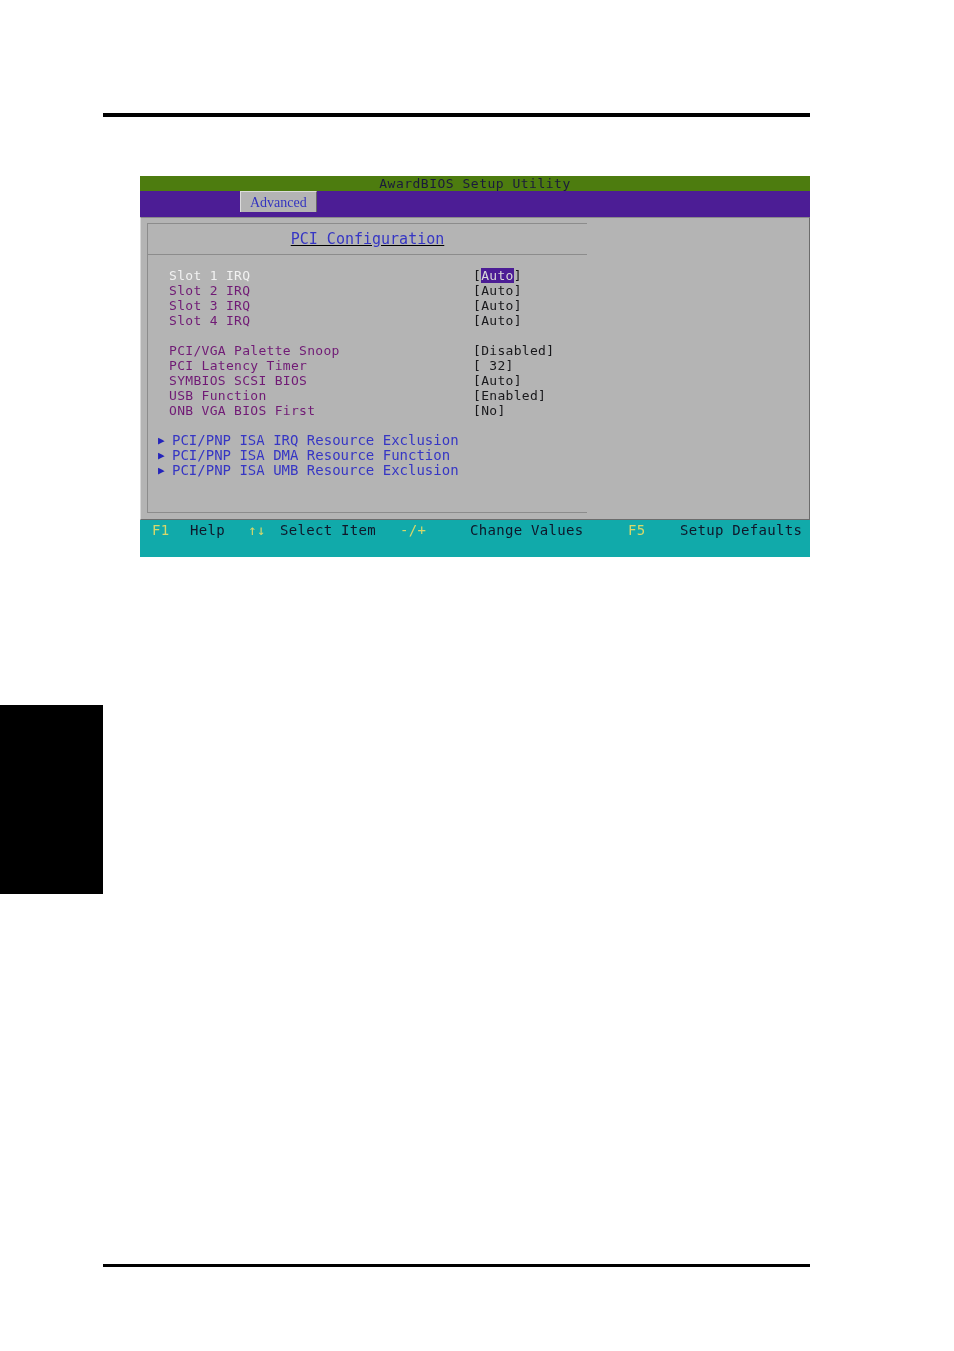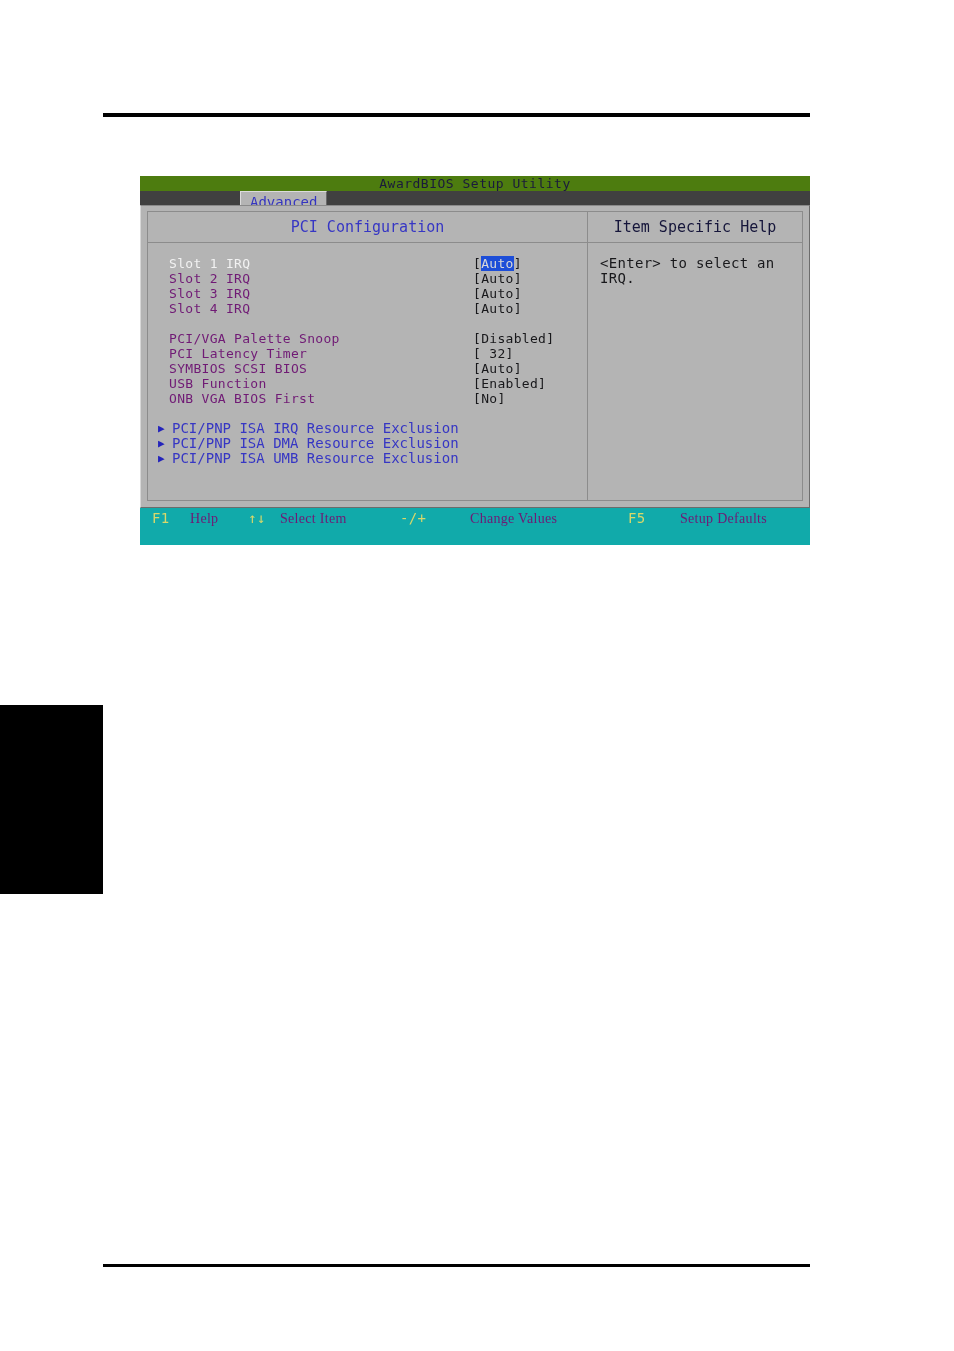--- a/index.html
+++ b/index.html
@@ -57,24 +57,25 @@
     color: #1a1a3c;
     font-size: 13px;
     line-height: 15px;
     text-align: center;
     letter-spacing: 0.5px;
     white-space: nowrap;
     overflow: hidden;
   }
 
   .menubar {
-    height: 14px;
-    background: #404040;
+    height: 26px;
+    background: #4c1d95;
     position: relative;
     overflow: hidden;
+    font-family: Liberation Serif, serif;
   }
   .menu-tab {
     position: absolute;
     left: 100px;
     top: 0px;
     height: 21px;
     padding: 0 9px;
     background: #b4b4b4;
     color: #3434c0;
     font-size: 14px;
@@ -89,20 +90,21 @@
   .body-area {
     height: 303px;
     background: #b4b4b4;
     border-top: 1px solid #8a8a8a;
     border-left: 1px solid #d8d8d8;
     border-right: 1px solid #6c6c6c;
     border-bottom: 1px solid #6c6c6c;
     box-sizing: border-box;
     display: flex;
     padding: 5px 6px 6px 6px;
+    text-decoration: underline;
   }
 
   .panel-left {
     width: 440px;
     display: flex;
     flex-direction: column;
     border: 1px solid #8c8c8c;
     border-right: none;
     box-sizing: border-box;
     background: #b4b4b4;
@@ -147,21 +149,21 @@
     letter-spacing: 0.3px;
   }
   .srow.selected .label { color: #f2f2f2; }
   .srow .value {
     position: absolute;
     left: 325px;
     color: #18181b;
     letter-spacing: 0.3px;
   }
   .srow .value .inv {
-    background: #1d4ed8;
+    background: #4c1d95;
     color: #d8d8d8;
   }
   .gap { height: 15px; }
 
   .subrow {
     display: flex;
     height: 15px;
     line-height: 15px;
     font-size: 14px;
     white-space: nowrap;
@@ -203,23 +205,22 @@
     white-space: nowrap;
   }
   .keyrow.r1 { top: 2px; }
   .keyrow.r2 { top: 19px; }
   .kcell { position: absolute; }
   .kkey {
     color: #d8d86a;
     letter-spacing: 0.3px;
   }
   .klab {
-    color: #701a75;
-    letter-spacing: 0.3px;
-    font-family: Liberation Serif, serif;
+    color: #0f172a;
+    letter-spacing: 0.3px;
   }
 </style>
 </head>
 <body>
 
 <div class="page-rule-top"></div>
 <div class="page-tab-block"></div>
 <div class="page-rule-bottom"></div>
 
 <div id="bios-window">
@@ -273,37 +274,30 @@
               <span class="label">ONB VGA BIOS First</span>
               <span class="value">[No]</span>
             </div>
             <div class="gap"></div>
             <div class="subrow">
               <span class="arrow">▶</span>
               <span>PCI/PNP ISA IRQ Resource Exclusion</span>
             </div>
             <div class="subrow">
               <span class="arrow">▶</span>
-              <span>PCI/PNP ISA DMA Resource Exclusion</span>
+              <span>PCI/PNP ISA DMA Resource Function</span>
             </div>
             <div class="subrow">
               <span class="arrow">▶</span>
               <span>PCI/PNP ISA UMB Resource Exclusion</span>
             </div>
           </div>
       </div>
     </div>
 
-    <div class="panel-right">
-      <div class="panel-header right">Item Specific Help</div>
-      <div class="panel-body">
-        <div class="help-text">&lt;Enter&gt; to select an
-IRQ.</div>
-      </div>
-    </div>
 
   </div>
 
   <div class="keybar">
     <div class="keyrow r1" id="keyrow-1">
         <span class="kcell kkey" style="left: 12px;">F1</span>
         <span class="kcell klab" style="left: 50px;">Help</span>
         <span class="kcell kkey" style="left: 108px;">↑↓</span>
         <span class="kcell klab" style="left: 140px;">Select Item</span>
         <span class="kcell kkey" style="left: 260px;">-/+</span>

